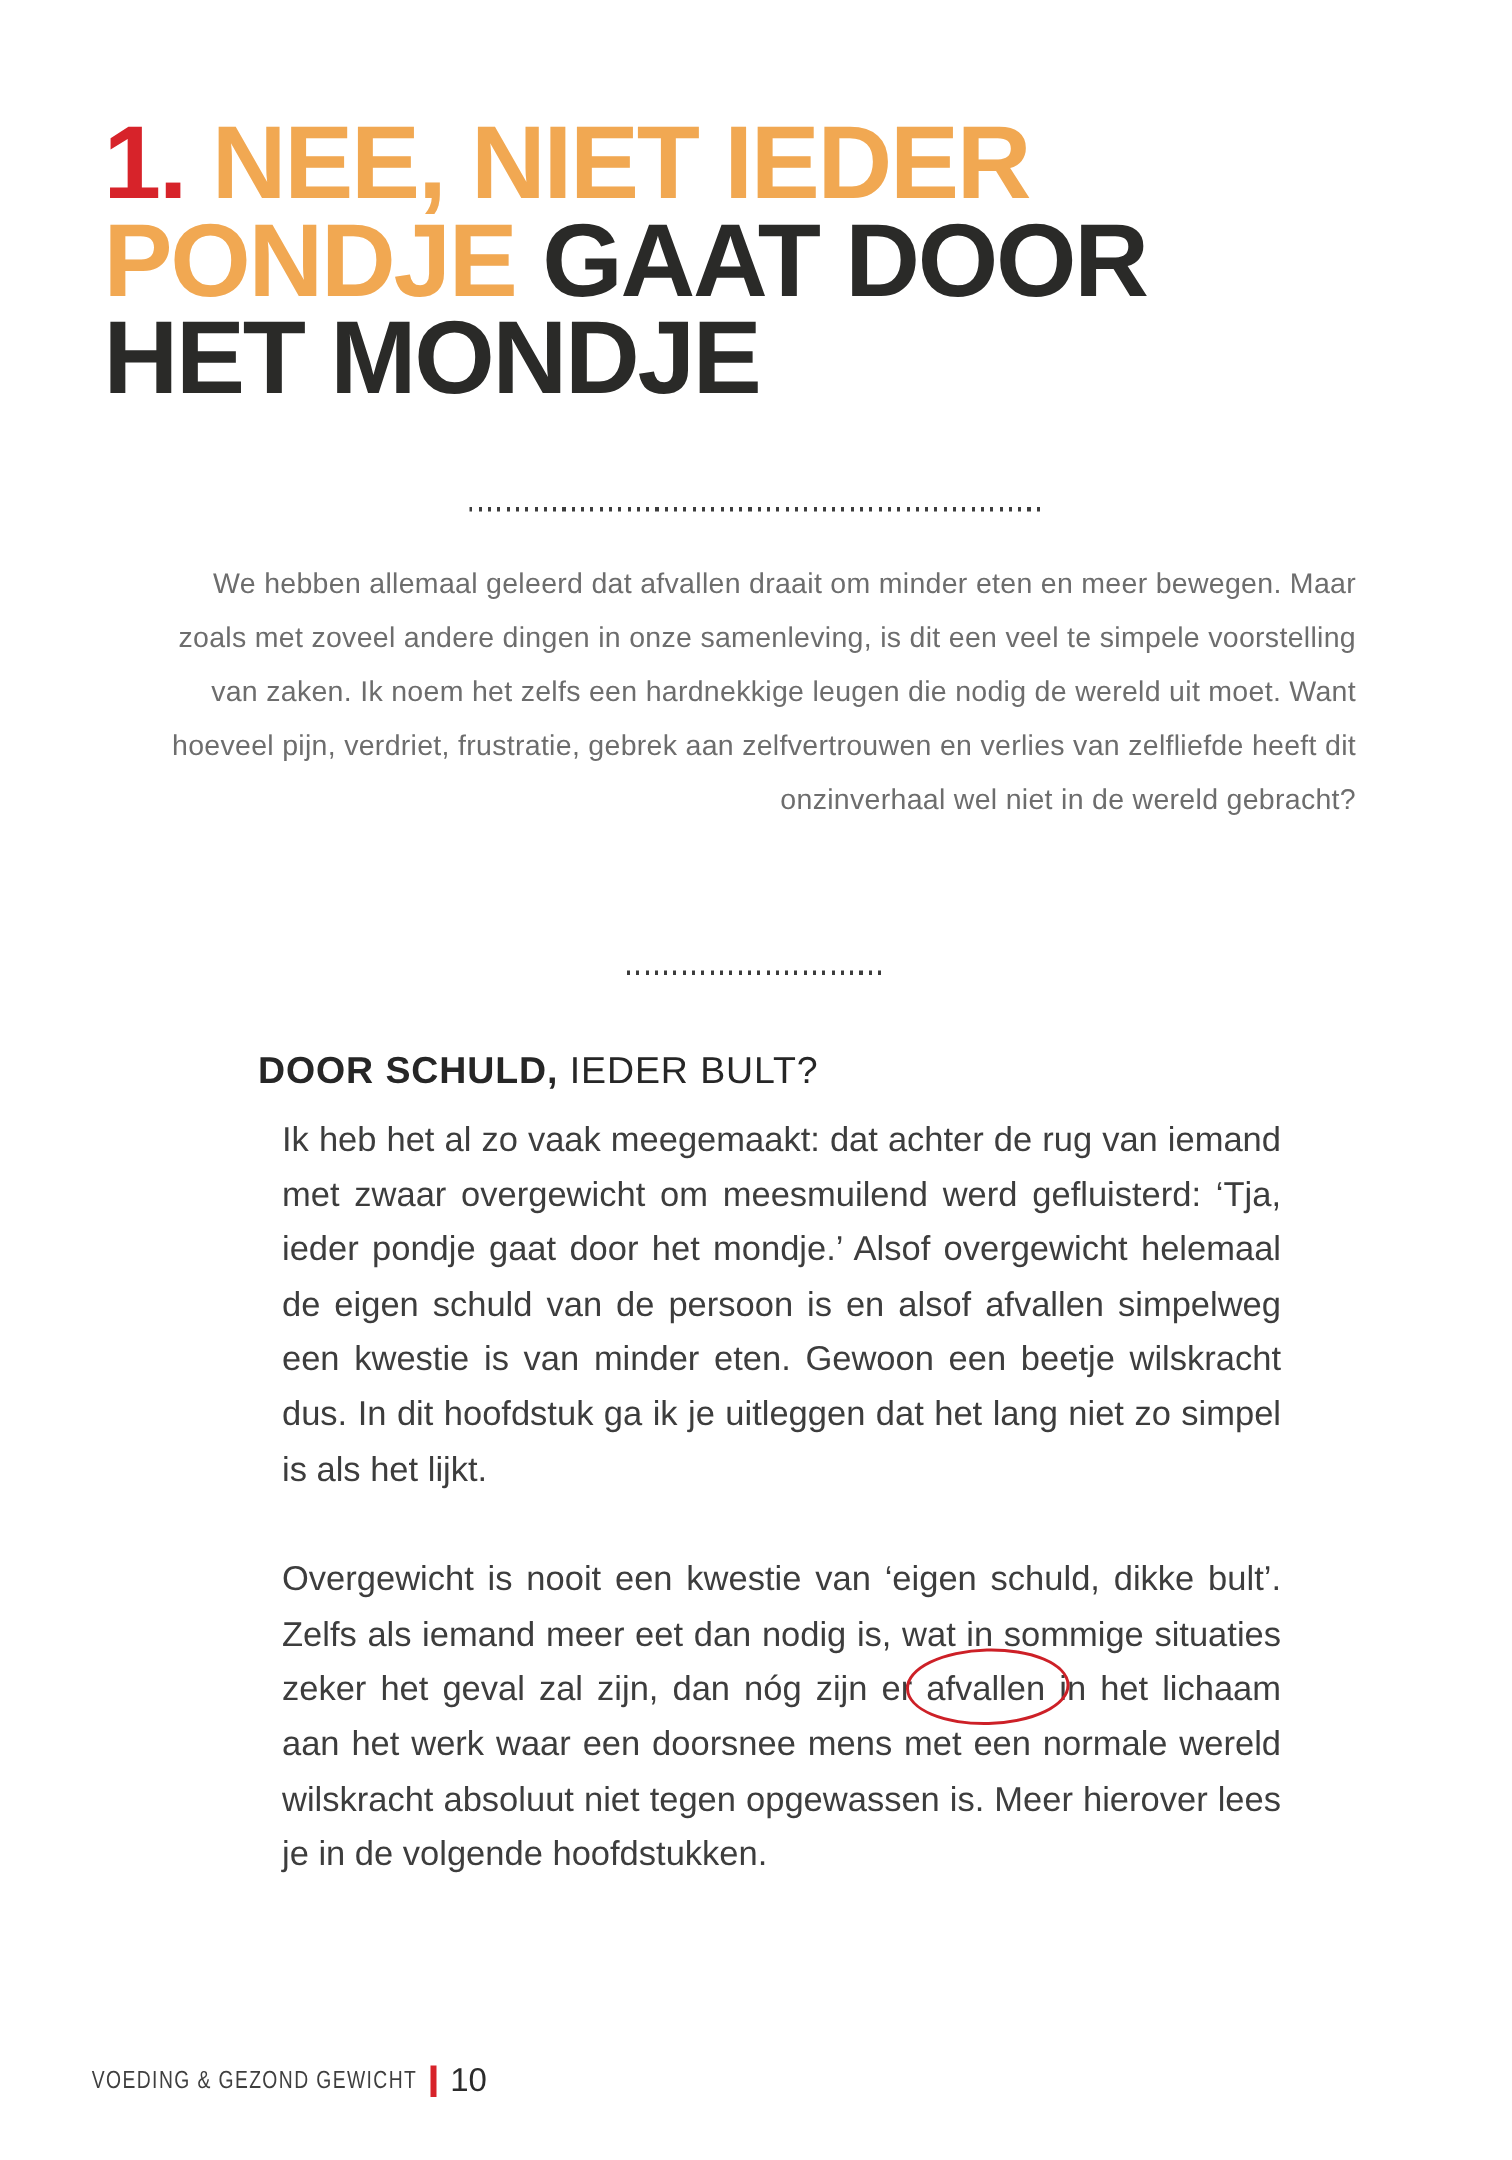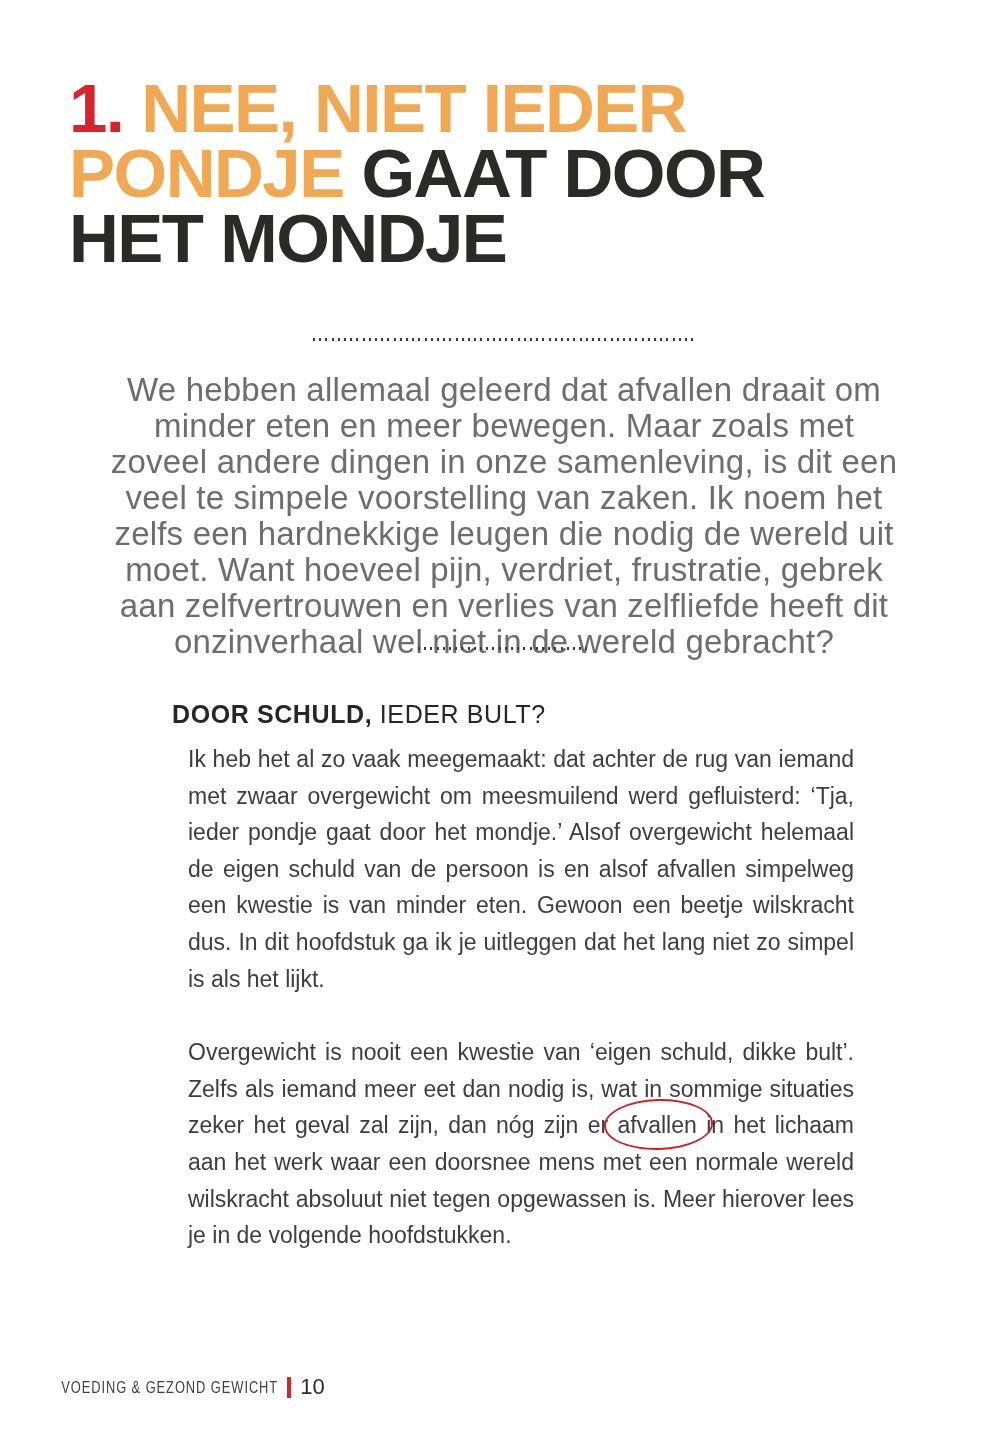--- a/index.html
+++ b/index.html
@@ -38,22 +38,22 @@
   }
   .sep-top    { top: 338px; width: 382px; }
   .sep-bottom { top: 647px; width: 172px; }
 
   
   .intro {
     position: absolute;
     top: 372px;
     left: 104px;
     width: 800px;
-    text-align: center;
-    font-size: 33px;
+    text-align: right;
+    font-size: 19px;
     line-height: 36px;
     font-weight: 300;
     letter-spacing: 0.2px;
     color: #6d6d6d;
   }
 
   
   .section-heading {
     position: absolute;
     top: 700px;

